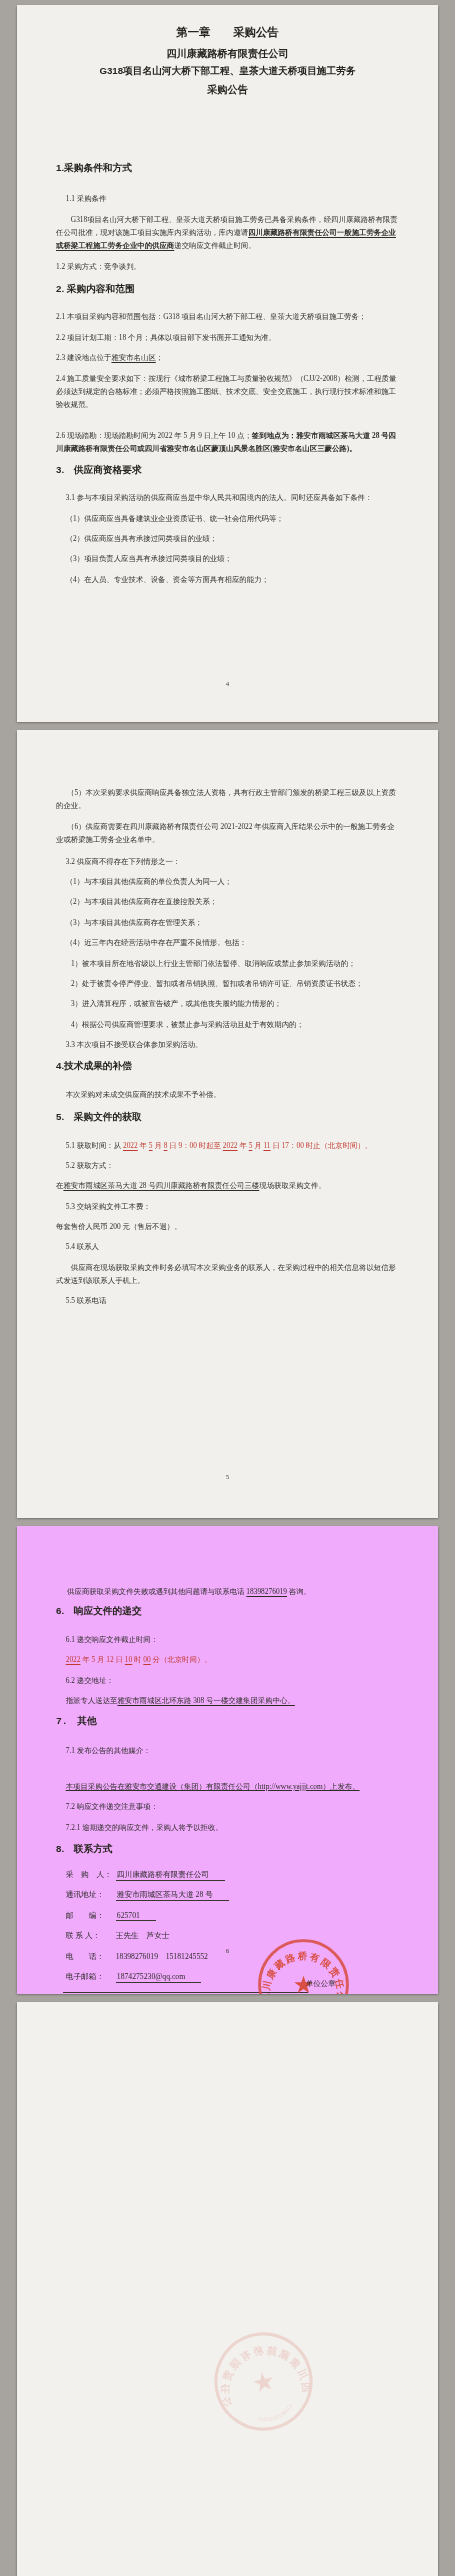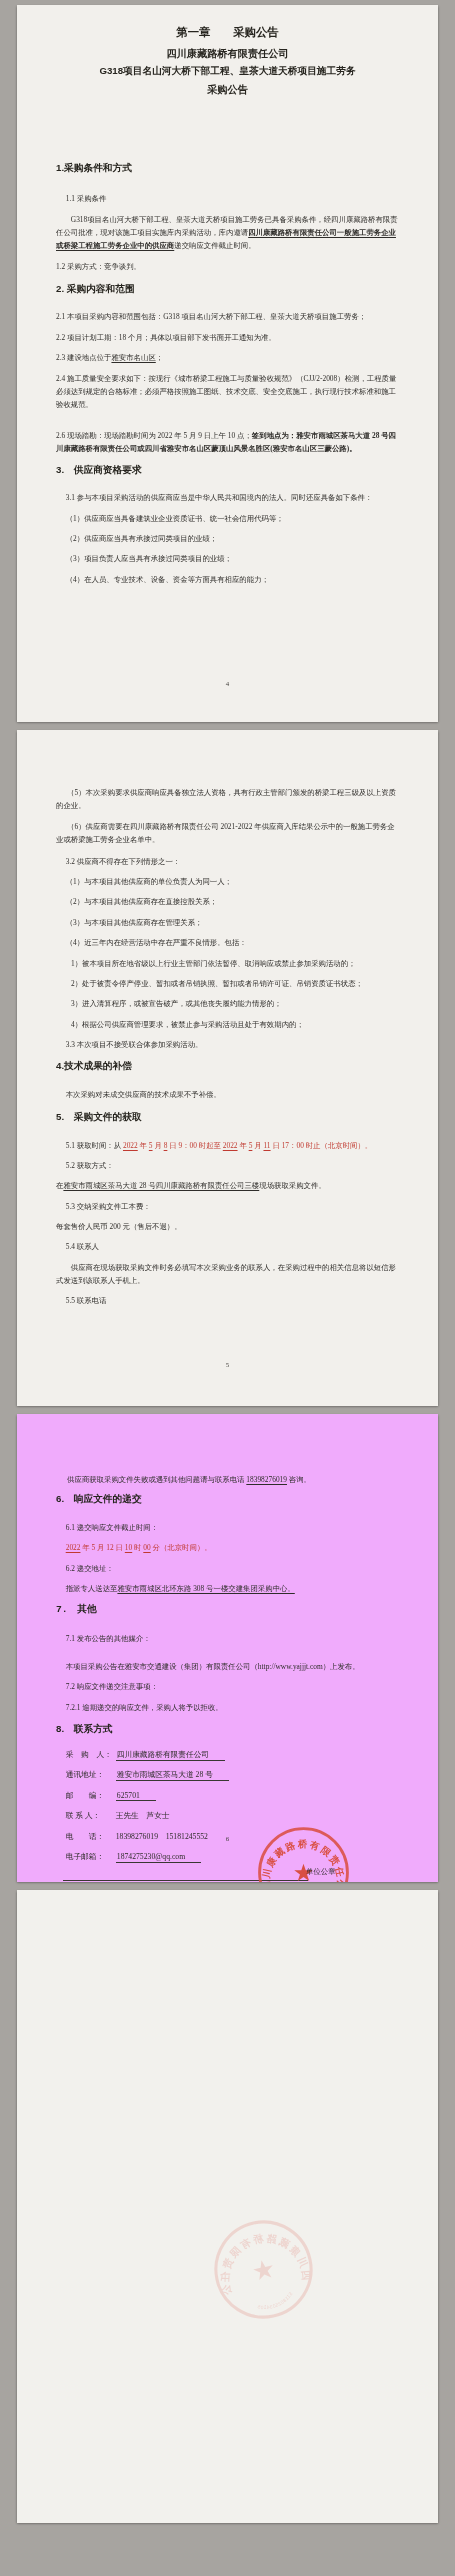--- a/index.html
+++ b/index.html
@@ -1,20 +1,20 @@
 <!DOCTYPE html>
 <html style="font-size:9px"><head>
 <meta charset="utf-8">
 <style>
   html,body{margin:0;padding:0;}
   body{width:455px;background:#a7a4a0;font-family:"Liberation Serif","DejaVu Serif",serif;}
   .stack{padding-top:4.6px;}
   .page{width:421px;margin:0 auto 8px;position:relative;box-shadow:0 0.6px 2.3px rgba(0,0,0,.45);overflow:hidden;}
   .p1,.p2{background:#f2f0ec;height:717px;}
-  .p2{height:676px;}
+  .p2{height:788px;}
   .p3{background:#f0abfc;height:468px;}
   .p4{background:#f2f1ed;height:633px;}
   .inner{padding:0 39px;position:relative;}
   .body{font-size:7.4px;line-height:13px;color:#2f2d2a;margin:0;}
   .hd{font-family:"Liberation Sans","DejaVu Sans",sans-serif;font-weight:bold;color:#27251f;margin:0;}
   .h-big{font-size:9.7px;line-height:13.7px;}
   .center{text-align:center;}
   .ind1{padding-left:9.7px;}
   .ind15{padding-left:15px;}
   .ti2{text-indent:2em;}
@@ -102,21 +102,21 @@
     <div class="inner">
       <p class="body ti15" style="padding-top:59px;"><span>供应商获取采购文件失败或遇到其他问题请与联系电话 </span><span class="u">18398276019</span><span> 咨询。</span></p>
       <div class="hd h-big" style="margin-top:6.8px;">6.　响应文件的递交</div>
       <div class="body ind1" style="margin-top:15px;">6.1 递交响应文件截止时间：</div>
       <div class="body ind1" style="margin-top:7.4px;"><span class="r u">2022</span><span class="r"> 年 5 月 12 日 </span><span class="r u">10</span><span class="r"> 时 </span><span class="r u">00</span><span class="r"> 分（北京时间）。</span></div>
       <div class="body ind1" style="margin-top:7.4px;">6.2 递交地址：</div>
       <div class="body ind1" style="margin-top:7.4px;"><span>指派专人送达至</span><span class="u">雅安市雨城区北环东路 308 号一楼交建集团采购中心。</span></div>
 
       <div class="hd h-big" style="margin-top:8px;font-family:Liberation Mono, monospace;">7.　其他</div>
       <div class="body ind1" style="margin-top:15px;">7.1 发布公告的其他媒介：</div>
-      <div class="body ind1" style="margin-top:15px;">本项目采购公告在雅安市交通建设（集团）有限责任公司（http://www.yajjjt.com）上发布。</div>
+      <div class="body ind1" style="margin-top:23px;text-decoration:underline;">本项目采购公告在雅安市交通建设（集团）有限责任公司（http://www.yajjjt.com）上发布。</div>
       <div class="body ind1" style="margin-top:7.4px;">7.2 响应文件递交注意事项：</div>
       <div class="body ind1" style="margin-top:7.4px;">7.2.1 逾期递交的响应文件，采购人将予以拒收。</div>
 
       <div class="hd h-big" style="margin-top:8px;">8.　联系方式</div>
 
       <div class="crow" style="margin-top:12.5px;">
         <span class="clabel">采　购　人：</span><span class="cvalue uv">四川康藏路桥有限责任公司</span>
       </div>
       <div class="crow">
         <span class="clabel">通讯地址：</span><span class="cvalue uv">雅安市雨城区茶马大道 28 号</span>

